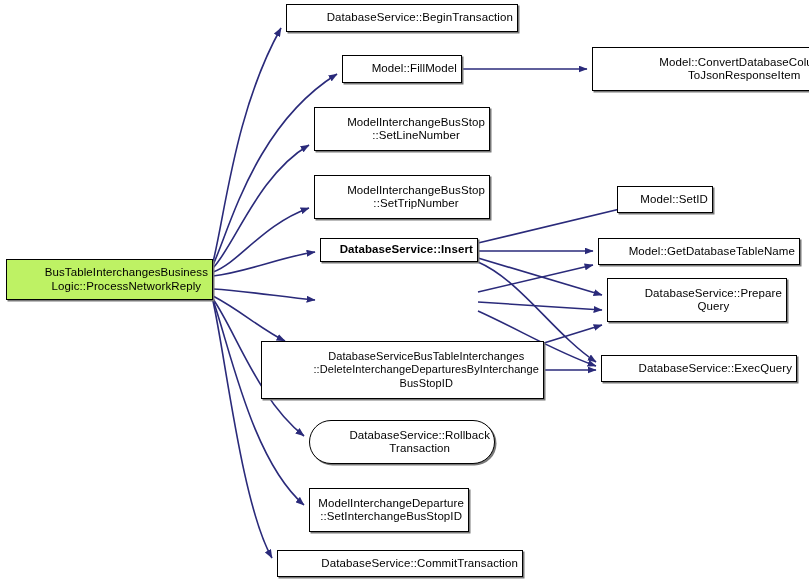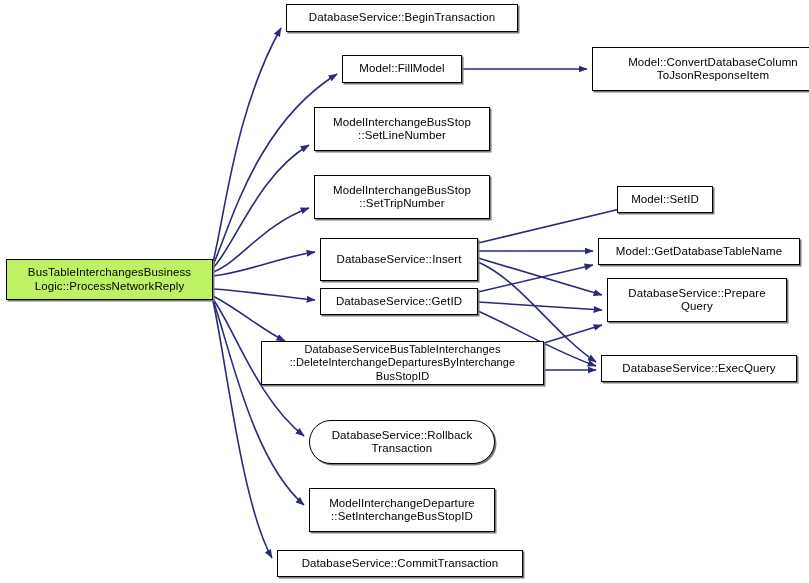--- a/index.html
+++ b/index.html
@@ -20,21 +20,21 @@
     left: 0;
     top: 0;
     width: 809px;
     height: 583px;
   }
   .gnode {
     position: absolute;
     box-sizing: border-box;
     display: flex;
     align-items: center;
-    justify-content: center;
+    justify-content: flex-end;
     text-align: center;
     background: #ffffff;
     border: 1px solid #000000;
     color: #000000;
     font-size: 11.5px;
     line-height: 13.5px;
     letter-spacing: 0.1px;
     white-space: pre-line;
     z-index: 5;
     box-shadow: 1.5px 1.5px 0 0 #787878;
@@ -113,53 +113,50 @@
 
   <div class="gnode" style="left:314px; top:175px; width:176px; height:44px;">
     <span class="nlabel">ModelInterchangeBusStop
 ::SetTripNumber</span>
   </div>
 
   <div class="gnode" style="left:617px; top:186px; width:96px; height:27px;">
     <span class="nlabel">Model::SetID</span>
   </div>
 
-  <div class="gnode" style="left:320px; top:238px; width:158px; height:43px;">
+  <div class="gnode" style="left:320px; top:238px; width:158px; height:24px;font-weight:bold;">
     <span class="nlabel">DatabaseService::Insert</span>
   </div>
 
   <div class="gnode" style="left:598px; top:238px; width:202px; height:27px;">
     <span class="nlabel">Model::GetDatabaseTableName</span>
   </div>
 
-  <div class="gnode" style="left:320px; top:288px; width:158px; height:27px;">
-    <span class="nlabel">DatabaseService::GetID</span>
-  </div>
 
   <div class="gnode" style="left:607px; top:278px; width:180px; height:44px;">
     <span class="nlabel">DatabaseService::Prepare
 Query</span>
   </div>
 
-  <div class="gnode" style="left:261px; top:341px; width:283px; height:44px; font-size:11px; line-height:13.5px;">
+  <div class="gnode" style="left:261px; top:341px; width:283px; height:58px; font-size:11px; line-height:13.5px;">
     <span class="nlabel">DatabaseServiceBusTableInterchanges
 ::DeleteInterchangeDeparturesByInterchange
 BusStopID</span>
   </div>
 
   <div class="gnode" style="left:601px; top:355px; width:196px; height:27px;">
     <span class="nlabel">DatabaseService::ExecQuery</span>
   </div>
 
   <div class="gnode" style="left:309px; top:420px; width:186px; height:44px;border-radius:22px;">
     <span class="nlabel">DatabaseService::Rollback
 Transaction</span>
   </div>
 
-  <div class="gnode" style="left:309px; top:488px; width:186px; height:44px;">
+  <div class="gnode" style="left:309px; top:488px; width:160px; height:44px;">
     <span class="nlabel">ModelInterchangeDeparture
 ::SetInterchangeBusStopID</span>
   </div>
 
   <div class="gnode" style="left:277px; top:550px; width:246px; height:27px;">
     <span class="nlabel">DatabaseService::CommitTransaction</span>
   </div>
 
 </div>
 

